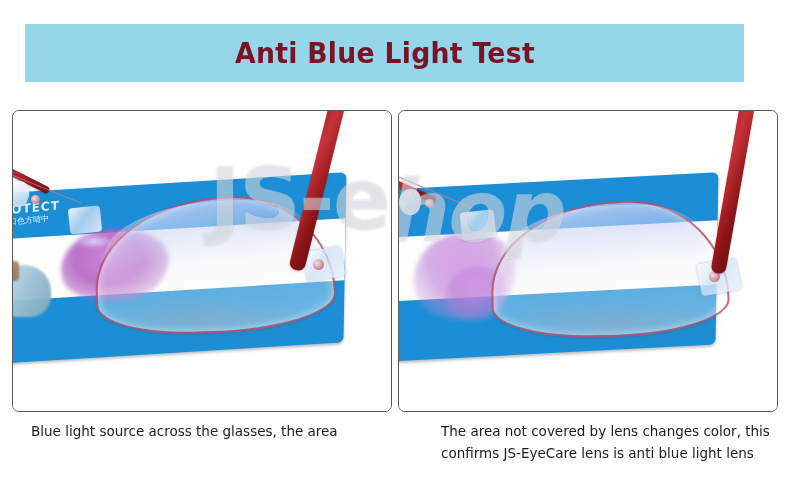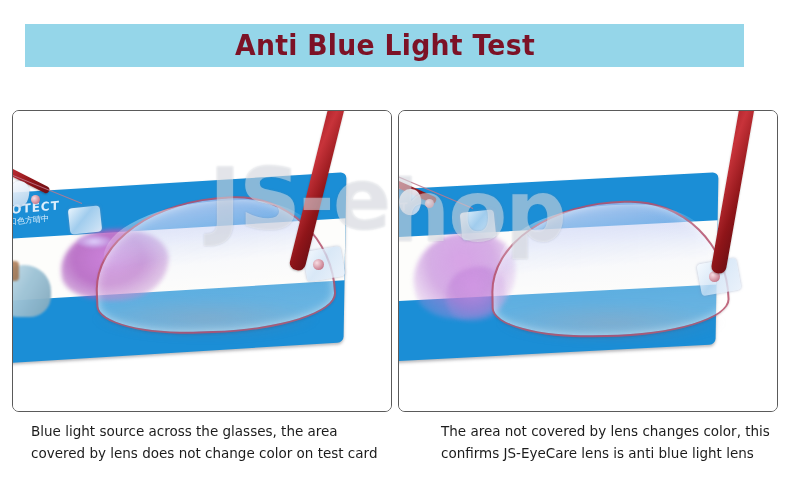--- a/index.html
+++ b/index.html
@@ -15,21 +15,21 @@
     font-family: "Liberation Sans", "DejaVu Sans", sans-serif;
     position: relative;
   }
 
   
   .banner {
     position: absolute;
     left: 25px;
     top: 24px;
     width: 719px;
-    height: 43px;
+    height: 58px;
     background: #95d6e9;
     display: flex;
     align-items: center;
     justify-content: center;
   }
   .banner-title {
     font-family: "DejaVu Sans", sans-serif;
     font-size: 29px;
     font-weight: bold;
     letter-spacing: 0.3px;
@@ -283,28 +283,27 @@
 
       <div class="lens" style="left:92px; top:90px; width:238px; height:136px; transform:rotate(-1deg);"></div>
       <div class="lens-sheen" style="left:100px; top:94px; width:220px; height:74px; transform:rotate(-1deg);"></div>
 
       <div class="bridge-jewel" style="left:300px; top:150px; width:40px; height:32px; transform:rotate(-10deg);"></div>
       <div class="hinge" style="left:310px; top:160px; width:11px; height:11px;"></div>
 
       <div class="temple" style="left:330px; top:-52px; width:15px; height:216px;
                   transform: rotate(10deg); border-radius:7px;"></div>
 
-      <div class="watermark" style="left:-10px; top:50px;">hop</div>
+      <div class="watermark" style="left:-10px; top:50px;font-style:italic;">hop</div>
     </div>
   </div>
 
 </div>
 
 <div class="captions">
   <div class="caption caption-left">
     <span class="caption-line">Blue light source across the glasses, the area</span>
-    <span class="caption-line">covered by lens does not change color on test card</span>
   </div>
   <div class="caption caption-right">
     <span class="caption-line">The area not covered by lens changes color, this</span>
     <span class="caption-line">confirms JS-EyeCare lens is anti blue light lens</span>
   </div>
 </div>
 
 </body></html>

